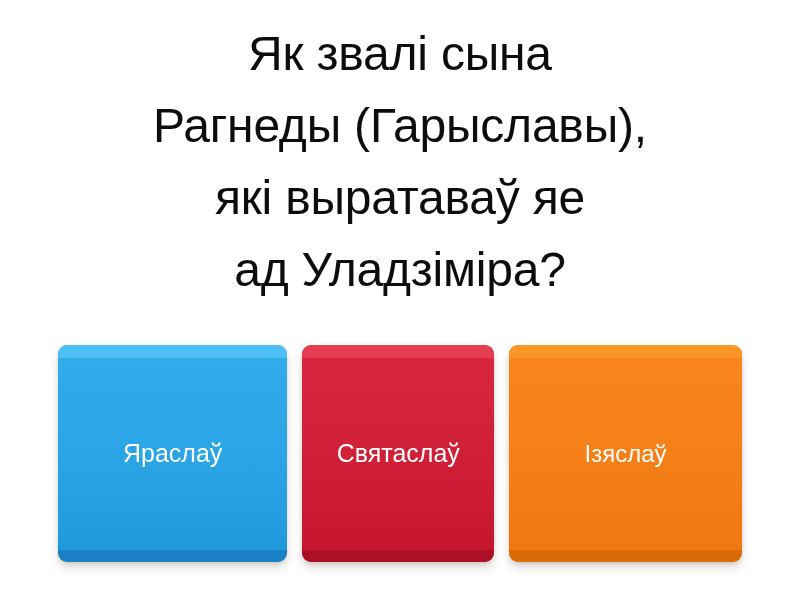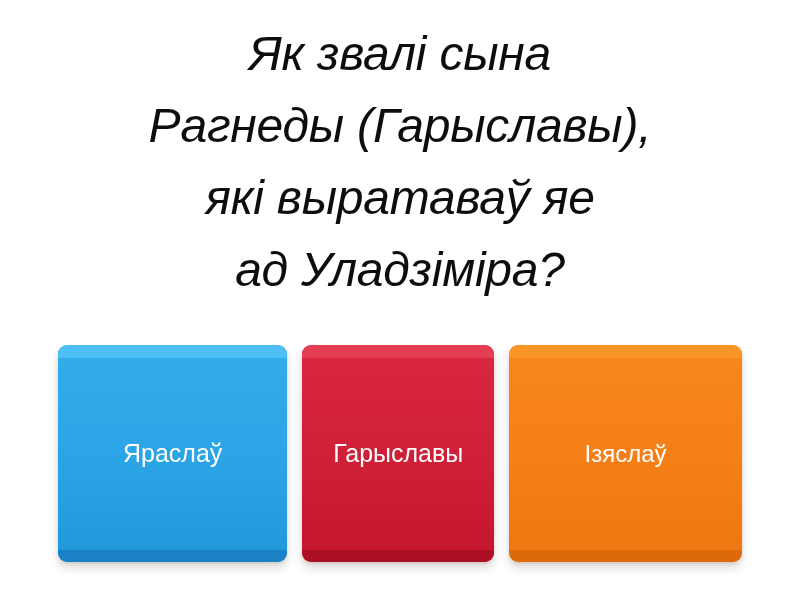--- a/index.html
+++ b/index.html
@@ -35,21 +35,20 @@
 
   #question-text {
     font-size: 48px;
     line-height: 72px;
     font-weight: 400;
     color: #0d0d0d;
     text-align: center;
     letter-spacing: -0.2px;
     max-width: 700px;
     white-space: pre-line;
-    font-style: italic;
     -webkit-font-smoothing: antialiased;
   }
 
   
   #answers-row {
     position: absolute;
     left: 58px;
     top: 345px;
     width: 684px;
     height: 220px;
@@ -141,21 +140,21 @@
 ад Уладзіміра?</div>
   </div>
 
   <div id="answers-row">
 
     <button class="answer-button" id="answer-0">
       <span class="answer-label">Яраслаў</span>
     </button>
 
     <button class="answer-button" id="answer-1">
-      <span class="answer-label">Гарыславы</span>
+      <span class="answer-label">Святаслаў</span>
     </button>
 
     <button class="answer-button" id="answer-2">
       <span class="answer-label">Ізяслаў</span>
     </button>
 
   </div>
 </div>
 
 </body></html>

